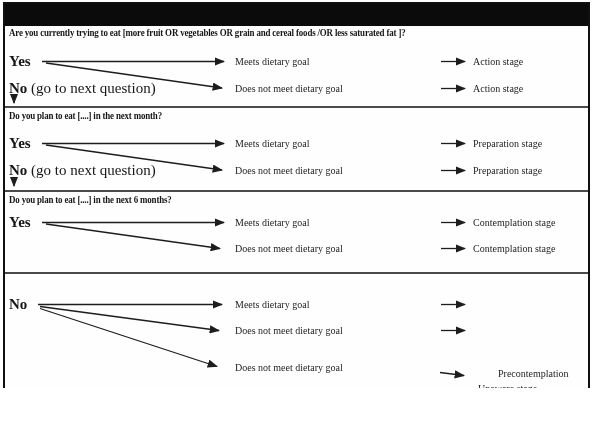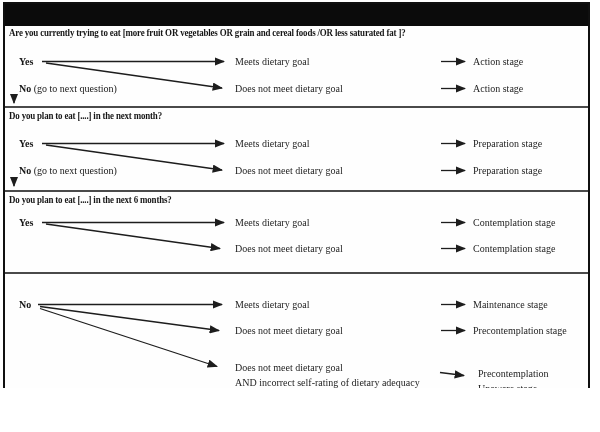--- a/index.html
+++ b/index.html
@@ -11,21 +11,21 @@
     position:absolute;left:3px;top:2px;width:583px;height:419px;
     border:2px solid #101010;background:#fefefe;
   }
   .headerbar{position:absolute;left:5px;top:4px;width:583px;height:22px;background:#0b0b0b;}
   .divider{position:absolute;left:5px;width:583px;height:2px;background:#4a4a4a;}
   .q{
     position:absolute;left:9px;font-size:10.5px;font-weight:bold;white-space:nowrap;
     letter-spacing:-0.2px;transform:scaleX(0.85);transform-origin:0 50%;color:#161616;
   }
   .t{position:absolute;font-size:10px;white-space:nowrap;line-height:13px;color:#1d1d1d;}
-  .lbl{position:absolute;left:9px;font-size:10px;white-space:nowrap;line-height:13px;color:#161616;margin-left:10px;}
+  .lbl{position:absolute;left:9px;font-size:15px;white-space:nowrap;line-height:13px;color:#161616;}
   .b{font-weight:bold;}
   svg.arrows{position:absolute;left:0;top:0;width:600px;height:432px;pointer-events:none;}
 </style>
 </head>
 <body>
 
 <div id="stage">
   <div class="frame"></div>
   <div class="headerbar"></div>
 
@@ -51,28 +51,25 @@
 
   <div class="q" style="top:194px">Do you plan to eat [....] in the next 6 months?</div>
   <div class="lbl b" style="top:216px">Yes</div>
   <div class="t" style="left:235px;top:216px">Meets dietary goal</div>
   <div class="t" style="left:473px;top:216px">Contemplation stage</div>
   <div class="t" style="left:235px;top:242px">Does not meet dietary goal</div>
   <div class="t" style="left:473px;top:242px">Contemplation stage</div>
 
   <div class="lbl b" style="top:298px">No</div>
   <div class="t" style="left:235px;top:298px">Meets dietary goal</div>
-  <div class="t" style="left:473px;top:298px">Maintenance stage</div>
 
   <div class="t" style="left:235px;top:324px">Does not meet dietary goal</div>
-  <div class="t" style="left:473px;top:324px">Precontemplation stage</div>
 
   <div class="t" style="left:235px;top:361px">Does not meet dietary goal</div>
-  <div class="t" style="left:235px;top:376px">AND incorrect self-rating of dietary adequacy</div>
-  <div class="t" style="left:478px;top:367px">Precontemplation</div>
+  <div class="t" style="left:498px;top:367px">Precontemplation</div>
   <div class="t" style="left:478px;top:382px">Unaware stage</div>
 
   <svg class="arrows" viewBox="0 0 600 432" xmlns="http://www.w3.org/2000/svg">
     <defs>
       <marker id="ah" viewBox="0 0 10 8" refX="9" refY="4" markerWidth="8" markerHeight="6.5" orient="auto-start-reverse">
         <path d="M0,0 L10,4 L0,8 z" fill="#1d1d1d"></path>
       </marker>
     </defs>
     <g stroke="#1d1d1d" stroke-width="1.3" fill="none">
 

